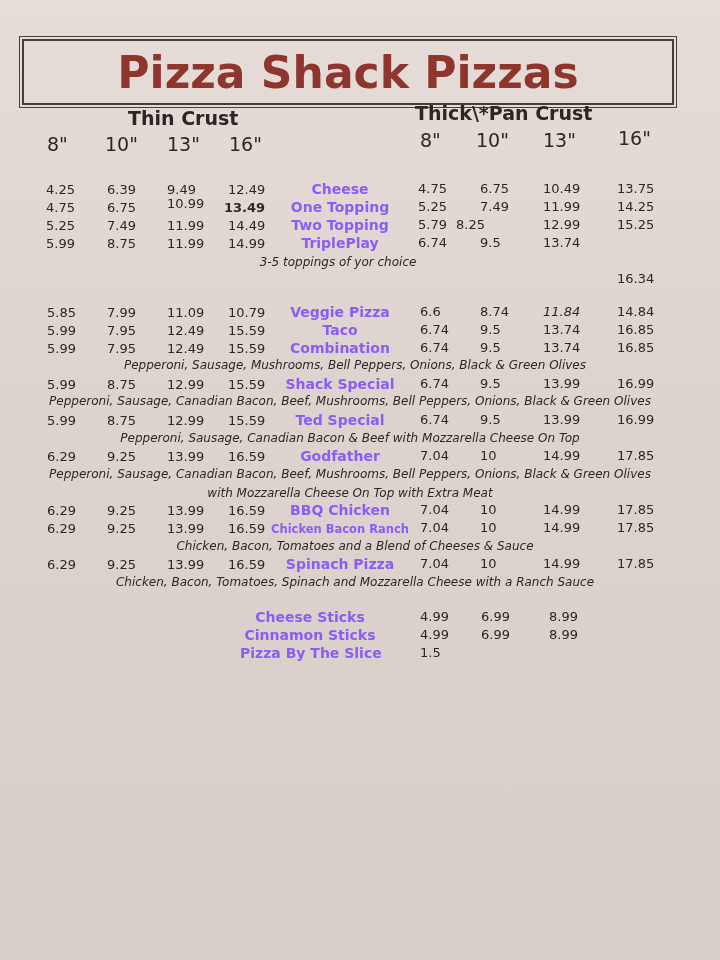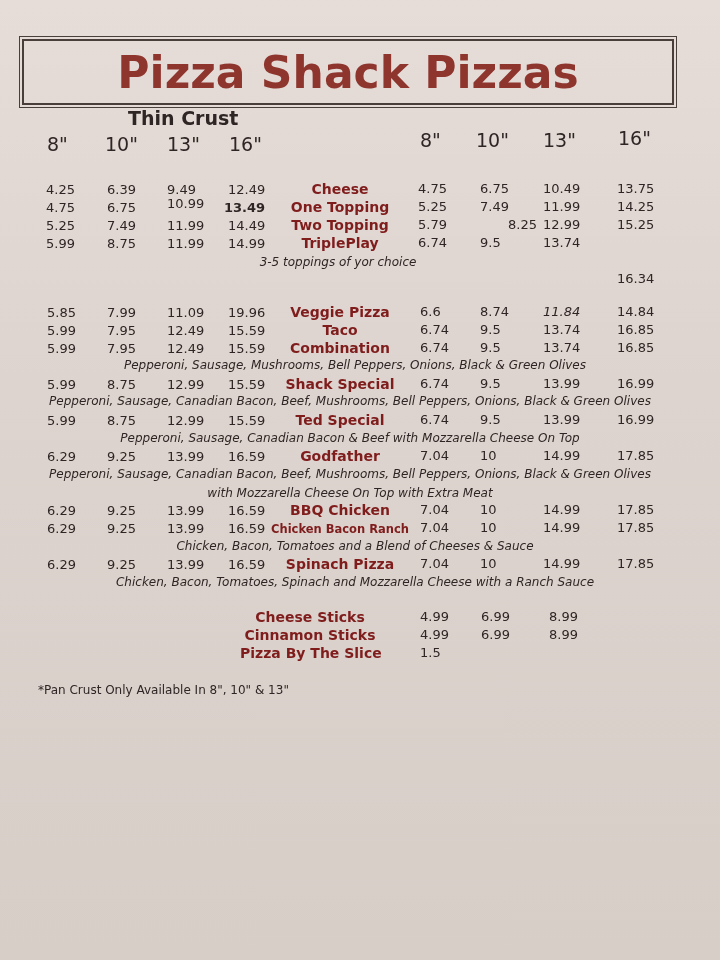--- a/index.html
+++ b/index.html
@@ -22,40 +22,41 @@
     color: #8e352e; font-weight: bold; font-size: 44px; letter-spacing: 0px;
     font-family: "DejaVu Sans", sans-serif;
   }
 
   .crust-head {
     position: absolute; font-weight: bold; font-size: 19px; color: #2e2624;
   }
   .size-head { position: absolute; font-size: 19px; color: #2e2624; }
 
   .num { position: absolute; font-size: 13px; color: #2e2624; }
-  .name { position: absolute; font-weight: bold; font-size: 14px; color: #7f1d1d; text-align: center; white-space: nowrap; }
+  .name { position: absolute; font-weight: bold; font-size: 14px; color: #8b5cf6; text-align: center; white-space: nowrap; }
   .name.small { font-size: 11.5px; }
   .desc { position: absolute; left: 0; width: 720px; text-align: center; font-style: italic; font-size: 12px; color: #2e2624; white-space: nowrap; }
 
   .section-title {
     position: absolute; left: 0; width: 700px; text-align: center; top: 272px;
     color: #8e352e; font-weight: bold; font-size: 23px;
   }
   .footnote { position: absolute; left: 38px; top: 683px; font-size: 12px; color: #2e2624; }
 </style>
 </head>
 <body>
 
 <div class="page">
 
   <div class="title-box">
     <div class="title">Pizza Shack Pizzas</div>
   </div>
 
   <div class="crust-head" style="left:128px; top:107px;">Thin Crust</div>
+  <div class="crust-head" style="left:415px; top:102px;">Thick\*Pan Crust</div>
 
   <div class="size-head" style="left:47px; top:133px;">8"</div>
   <div class="size-head" style="left:105px; top:133px;">10"</div>
   <div class="size-head" style="left:167px; top:133px;">13"</div>
   <div class="size-head" style="left:229px; top:133px;">16"</div>
 
   <div class="size-head" style="left:420px; top:129px;">8"</div>
   <div class="size-head" style="left:476px; top:129px;">10"</div>
   <div class="size-head" style="left:543px; top:129px;">13"</div>
   <div class="size-head" style="left:618px; top:127px;">16"</div>
@@ -78,40 +79,40 @@
       <div class="num" style="left:418px;top:199px;">5.25</div>
       <div class="num" style="left:480px;top:199px;">7.49</div>
       <div class="num" style="left:543px;top:199px;">11.99</div>
       <div class="num" style="left:617px;top:199px;">14.25</div>
       <div class="num" style="left:46px;top:218px;">5.25</div>
       <div class="num" style="left:107px;top:218px;">7.49</div>
       <div class="num" style="left:167px;top:218px;">11.99</div>
       <div class="num" style="left:228px;top:218px;">14.49</div>
       <div class="name" style="left:290px;top:217px;width:100px;">Two Topping</div>
       <div class="num" style="left:418px;top:217px;">5.79</div>
-      <div class="num" style="left:508px;top:217px;">8.25</div>
+      <div class="num" style="left:456px;top:217px;">8.25</div>
       <div class="num" style="left:543px;top:217px;">12.99</div>
       <div class="num" style="left:617px;top:217px;">15.25</div>
       <div class="num" style="left:46px;top:236px;">5.99</div>
       <div class="num" style="left:107px;top:236px;">8.75</div>
       <div class="num" style="left:167px;top:236px;">11.99</div>
       <div class="num" style="left:228px;top:236px;">14.99</div>
       <div class="name" style="left:290px;top:235px;width:100px;">TriplePlay</div>
       <div class="num" style="left:418px;top:235px;">6.74</div>
       <div class="num" style="left:480px;top:235px;">9.5</div>
       <div class="num" style="left:543px;top:235px;">13.74</div>
       <div class="num" style="left:617px;top:235px;margin-top:36px;">16.34</div>
     </div>
   <div class="desc" style="top:255px; left:-22px;">3-5 toppings of yor choice</div>
 
   <div id="spec-rows">
       <div class="num" style="left:47px;top:305px;">5.85</div>
       <div class="num" style="left:107px;top:305px;">7.99</div>
       <div class="num" style="left:167px;top:305px;">11.09</div>
-      <div class="num" style="left:228px;top:305px;">19.96</div>
+      <div class="num" style="left:228px;top:305px;">10.79</div>
       <div class="name" style="left:270px;top:304px;width:140px;">Veggie Pizza</div>
       <div class="num" style="left:420px;top:304px;">6.6</div>
       <div class="num" style="left:480px;top:304px;">8.74</div>
       <div class="num" style="left:543px;top:304px;font-style:italic;">11.84</div>
       <div class="num" style="left:617px;top:304px;">14.84</div>
       <div class="num" style="left:47px;top:323px;">5.99</div>
       <div class="num" style="left:107px;top:323px;">7.95</div>
       <div class="num" style="left:167px;top:323px;">12.49</div>
       <div class="num" style="left:228px;top:323px;">15.59</div>
       <div class="name" style="left:270px;top:322px;width:140px;">Taco</div>
@@ -198,14 +199,13 @@
       <div class="num" style="left:481px;top:609px;">6.99</div>
       <div class="num" style="left:549px;top:609px;">8.99</div>
       <div class="name" style="left:240px;top:627px;width:140px;">Cinnamon Sticks</div>
       <div class="num" style="left:420px;top:627px;">4.99</div>
       <div class="num" style="left:481px;top:627px;">6.99</div>
       <div class="num" style="left:549px;top:627px;">8.99</div>
       <div class="name" style="left:240px;top:645px;width:140px;">Pizza By The Slice</div>
       <div class="num" style="left:420px;top:645px;">1.5</div>
     </div>
 
-  <div class="footnote">*Pan Crust Only Available In 8", 10" &amp; 13"</div>
 </div>
 
 </body></html>

